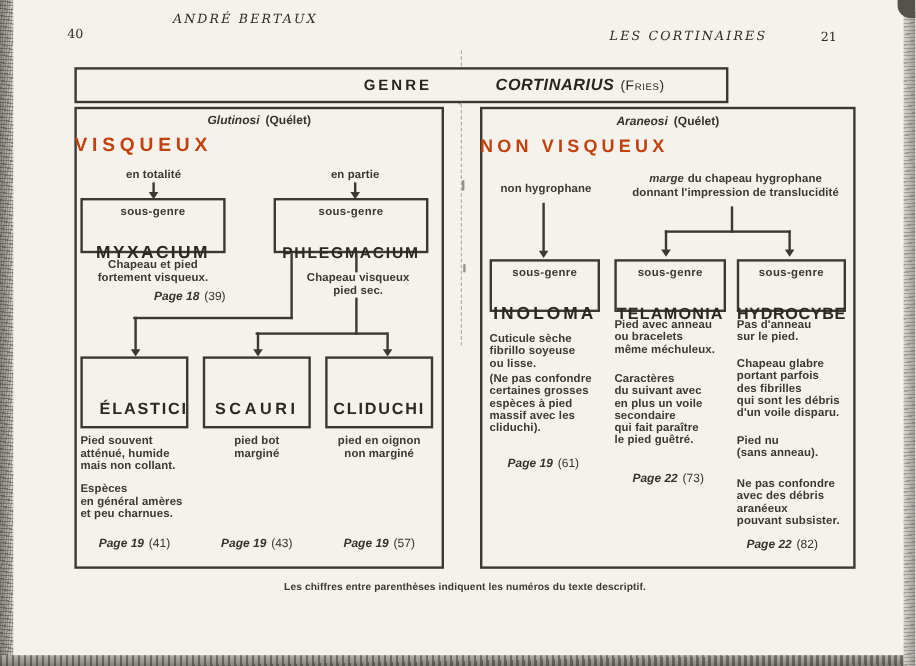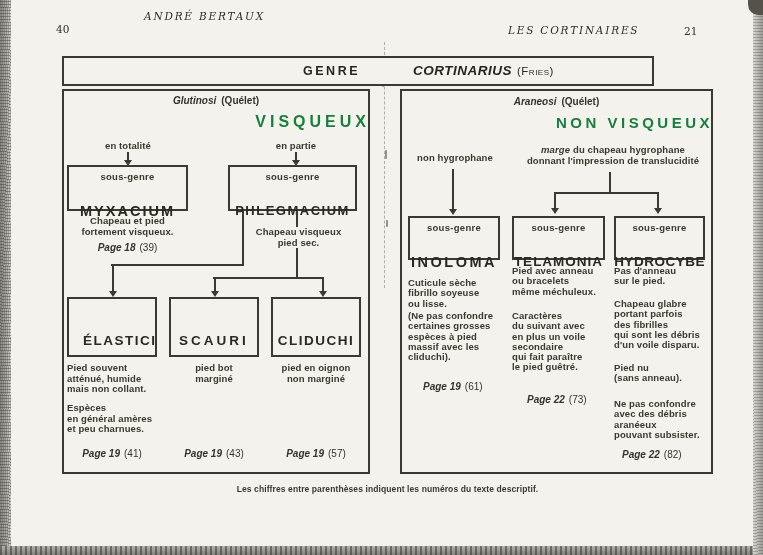--- a/index.html
+++ b/index.html
@@ -30,21 +30,21 @@
   .glabel{position:absolute;left:200px;top:0;width:96px;text-align:right;
           font:700 12.5px/26px "Liberation Sans",sans-serif;letter-spacing:2.5px;color:#272520;}
   .ggrp{position:absolute;left:349px;top:0;font:italic 700 13.5px/26px "Liberation Sans",sans-serif;
         letter-spacing:.5px;color:#272520;white-space:nowrap;}
   .gauth{font:400 11.5px/26px "Liberation Sans",sans-serif;font-style:normal;
          font-variant:small-caps;margin-left:5px;color:#2c2a24;}
 
   
   .gh{position:absolute;font-size:10px;font-weight:700;color:#34322b;text-align:center;}
   .it{font-style:italic;}
-  .sect{position:absolute;font-weight:700;font-size:16px;letter-spacing:4px;color:#15803d;text-align:right;}
+  .sect{position:absolute;font-weight:700;font-size:16px;letter-spacing:4px;color:#c2410c;text-align:left;}
 
   
   .vl,.hl{position:absolute;background:#3b3933;}
   .ar{position:absolute;}
   .ar i{position:absolute;left:50%;transform:translateX(-50%);top:0;bottom:5px;width:2px;background:#3b3933;}
   .ar b{position:absolute;left:50%;transform:translateX(-50%);bottom:0;width:0;height:0;
         border-left:4px solid transparent;border-right:4px solid transparent;border-top:6px solid #3b3933;}
 
   
   .pref{position:absolute;font-size:10px;line-height:11px;color:#35332c;white-space:nowrap;}
@@ -79,21 +79,21 @@
   <div class="fold" style="left:384px;top:42px;height:246px;"></div>
   <div class="speck" style="left:382px;top:80px;width:2px;height:7px;"></div>
   <div class="speck" style="left:385px;top:150px;width:2px;height:9px;"></div>
   <div class="speck" style="left:386px;top:220px;width:2px;height:7px;"></div>
 
   <div class="pn" style="left:56px;top:22px;">40</div>
   <div class="rh" style="left:140px;top:9px;width:125px;text-align:right;">ANDRÉ BERTAUX</div>
   <div class="rh" style="left:508px;top:23px;width:125px;">LES CORTINAIRES</div>
   <div class="pn" style="left:684px;top:24px;">21</div>
 
-  <div class="bar" style="left:62px;top:56px;width:592px;height:30px;">
+  <div class="bar" style="left:62px;top:56px;width:545px;height:30px;">
     <span class="glabel">GENRE</span>
     <span class="ggrp"><span>CORTINARIUS</span><span class="gauth">(Fries)</span></span>
   </div>
 
   <div class="bar" style="left:62px;top:89px;width:308px;height:385px;background:none;"></div>
   <div class="bar" style="left:400px;top:89px;width:313px;height:385px;background:none;"></div>
 
   <div class="gh" style="left:62px;top:95px;width:308px;"><span class="it">Glutinosi</span><span style="margin-left:5px;">(Quélet)</span></div>
   <div class="sect" style="left:62px;top:113px;width:308px;">VISQUEUX</div>
 
@@ -112,21 +112,21 @@
     <span class="rank">sous-genre</span>
     <span class="nm" style="font-size:14.5px;letter-spacing:2px;">MYXACIUM</span>
   </div>
   <div class="box sub" style="left:228px;top:165px;width:129px;height:46px;">
     <span class="rank">sous-genre</span>
     <span class="nm" style="font-size:13px;letter-spacing:1.5px;">PHLEGMACIUM</span>
   </div>
 
   <div class="t ctr pre" style="left:67px;top:216px;width:121px;">Chapeau et pied
 fortement visqueux.</div>
-  <div class="pref ctr" style="left:67px;top:242px;width:121px;"><span class="pg">Page 18</span><span class="rf">(39)</span></div>
+  <div class="pref ctr" style="left:67px;top:242px;width:121px;text-align:right;"><span class="pg">Page 18</span><span class="rf">(39)</span></div>
 
   <div class="vl" style="left:242px;top:211px;width:2px;height:55px;"></div>
   <div class="hl" style="left:111px;top:264px;width:133px;height:2px;"></div>
   <div class="ar" style="left:108px;top:264px;width:9px;height:33px;">
       <i></i>
       <b></b>
     </div>
   <div class="vl" style="left:296px;top:211px;width:2px;height:68px;"></div>
   <div class="t ctr pre paperbg" style="left:250px;top:227px;width:97px;">Chapeau visqueux
 pied sec.</div>

